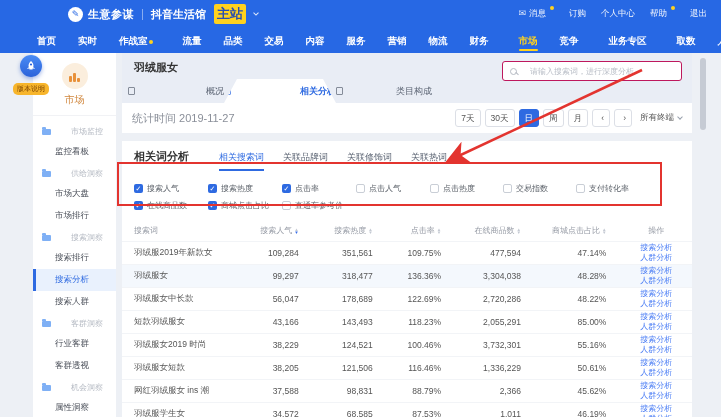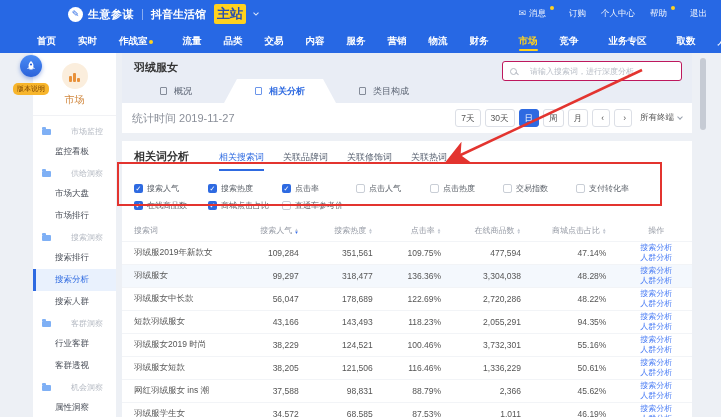--- a/index.html
+++ b/index.html
@@ -58,21 +58,21 @@
   .folder-icon::before { content:""; position:absolute; top:-2px; left:0; width:4px; height:2px;
     background:#7fb0f5; border-radius:1px 1px 0 0; }
   .side-item { padding:5px 0 5px 22px; font-size:8.5px; color:#4a4f59; cursor:pointer; position:relative; }
   .side-item.active { background:#e9f1fd; color:#2e6ae1; }
   .side-item.active::before { content:""; position:absolute; left:0; top:0; bottom:0; width:3px; background:#2e6ae1; }
   
   .content { position:absolute; left:122px; top:53px; width:570px; bottom:0; }
   .section-a { height:50px; background:#e9edf5; position:relative; }
   .kw-title { position:absolute; left:12px; top:7px; font-size:11px; font-weight:bold; color:#333; }
   .main-tabs { position:absolute; left:6px; bottom:0; display:flex; align-items:flex-end; }
-  .main-tab { height:24px; width:96px; display:flex; align-items:center; justify-content:center; gap:7px;
+  .main-tab { height:24px; width:96px; display:flex; align-items:center; justify-content:space-between; gap:7px;
     font-size:9px; color:#5a6372; cursor:pointer; }
   .main-tab.active { background:#fff; color:#2e6ae1; font-weight:bold; width:112px;
     clip-path:polygon(0 100%,13px 0,calc(100% - 13px) 0,100% 100%); }
   .tab-icon { width:7px; height:8px; border:1px solid currentColor; border-radius:1px; opacity:.7; flex:none; }
   .kw-search { position:absolute; right:10px; top:8px; width:180px; height:20px; background:#fff;
     border:1px solid #be185d; border-radius:3px; display:flex; align-items:center; gap:13px; padding:0 7px; }
   .mag { width:7px; height:7px; border:1.2px solid #b6bbc4; border-radius:50%; position:relative; flex:none; }
   .mag::after { content:""; position:absolute; width:4px; height:1.2px; background:#b6bbc4;
     transform:rotate(45deg); right:-3px; bottom:-1px; }
   .kw-search input { border:none; outline:none; flex:1; font-size:8px; color:#555; background:transparent;
@@ -400,21 +400,21 @@
                 <a class="action-link">搜索分析</a>
                 <a class="action-link">人群分析</a>
               </td>
             </tr>
             <tr>
               <td class="left">短款羽绒服女</td>
               <td>43,166</td>
               <td>143,493</td>
               <td>118.23%</td>
               <td>2,055,291</td>
-              <td>94.35%</td>
+              <td>85.00%</td>
               <td class="center">
                 <a class="action-link">搜索分析</a>
                 <a class="action-link">人群分析</a>
               </td>
             </tr>
             <tr>
               <td class="left">羽绒服女2019 时尚</td>
               <td>38,229</td>
               <td>124,521</td>
               <td>100.46%</td>

